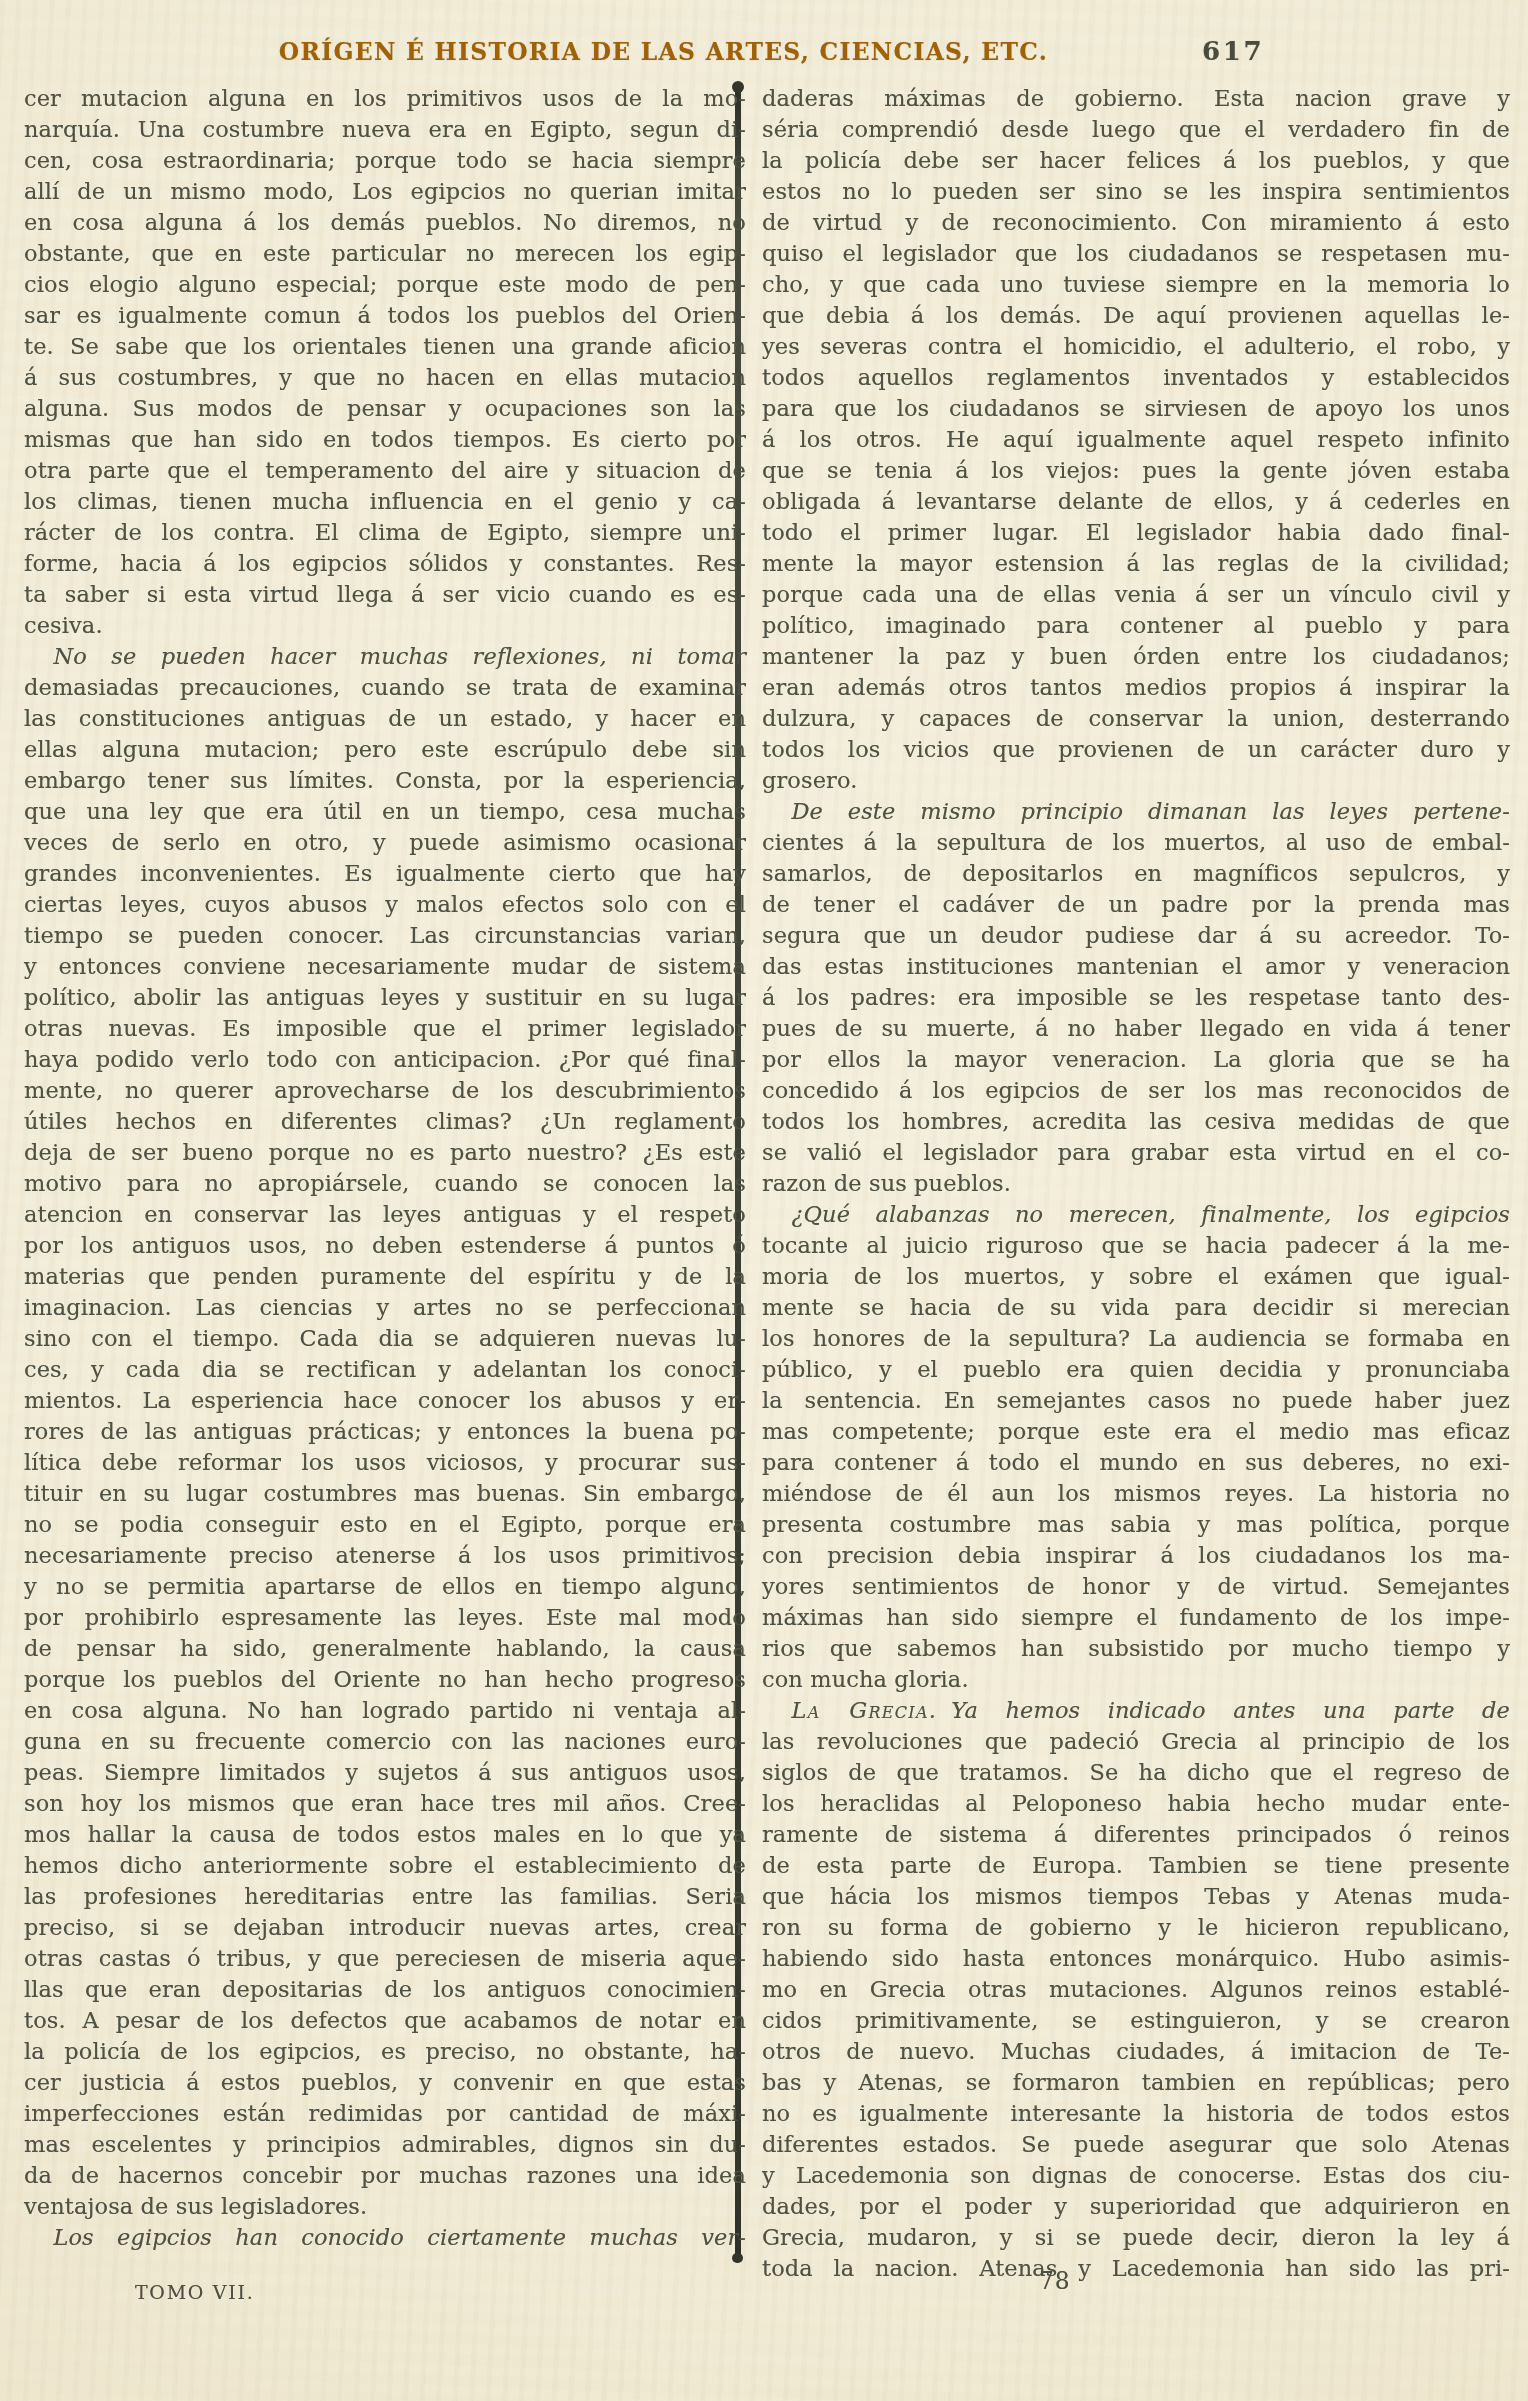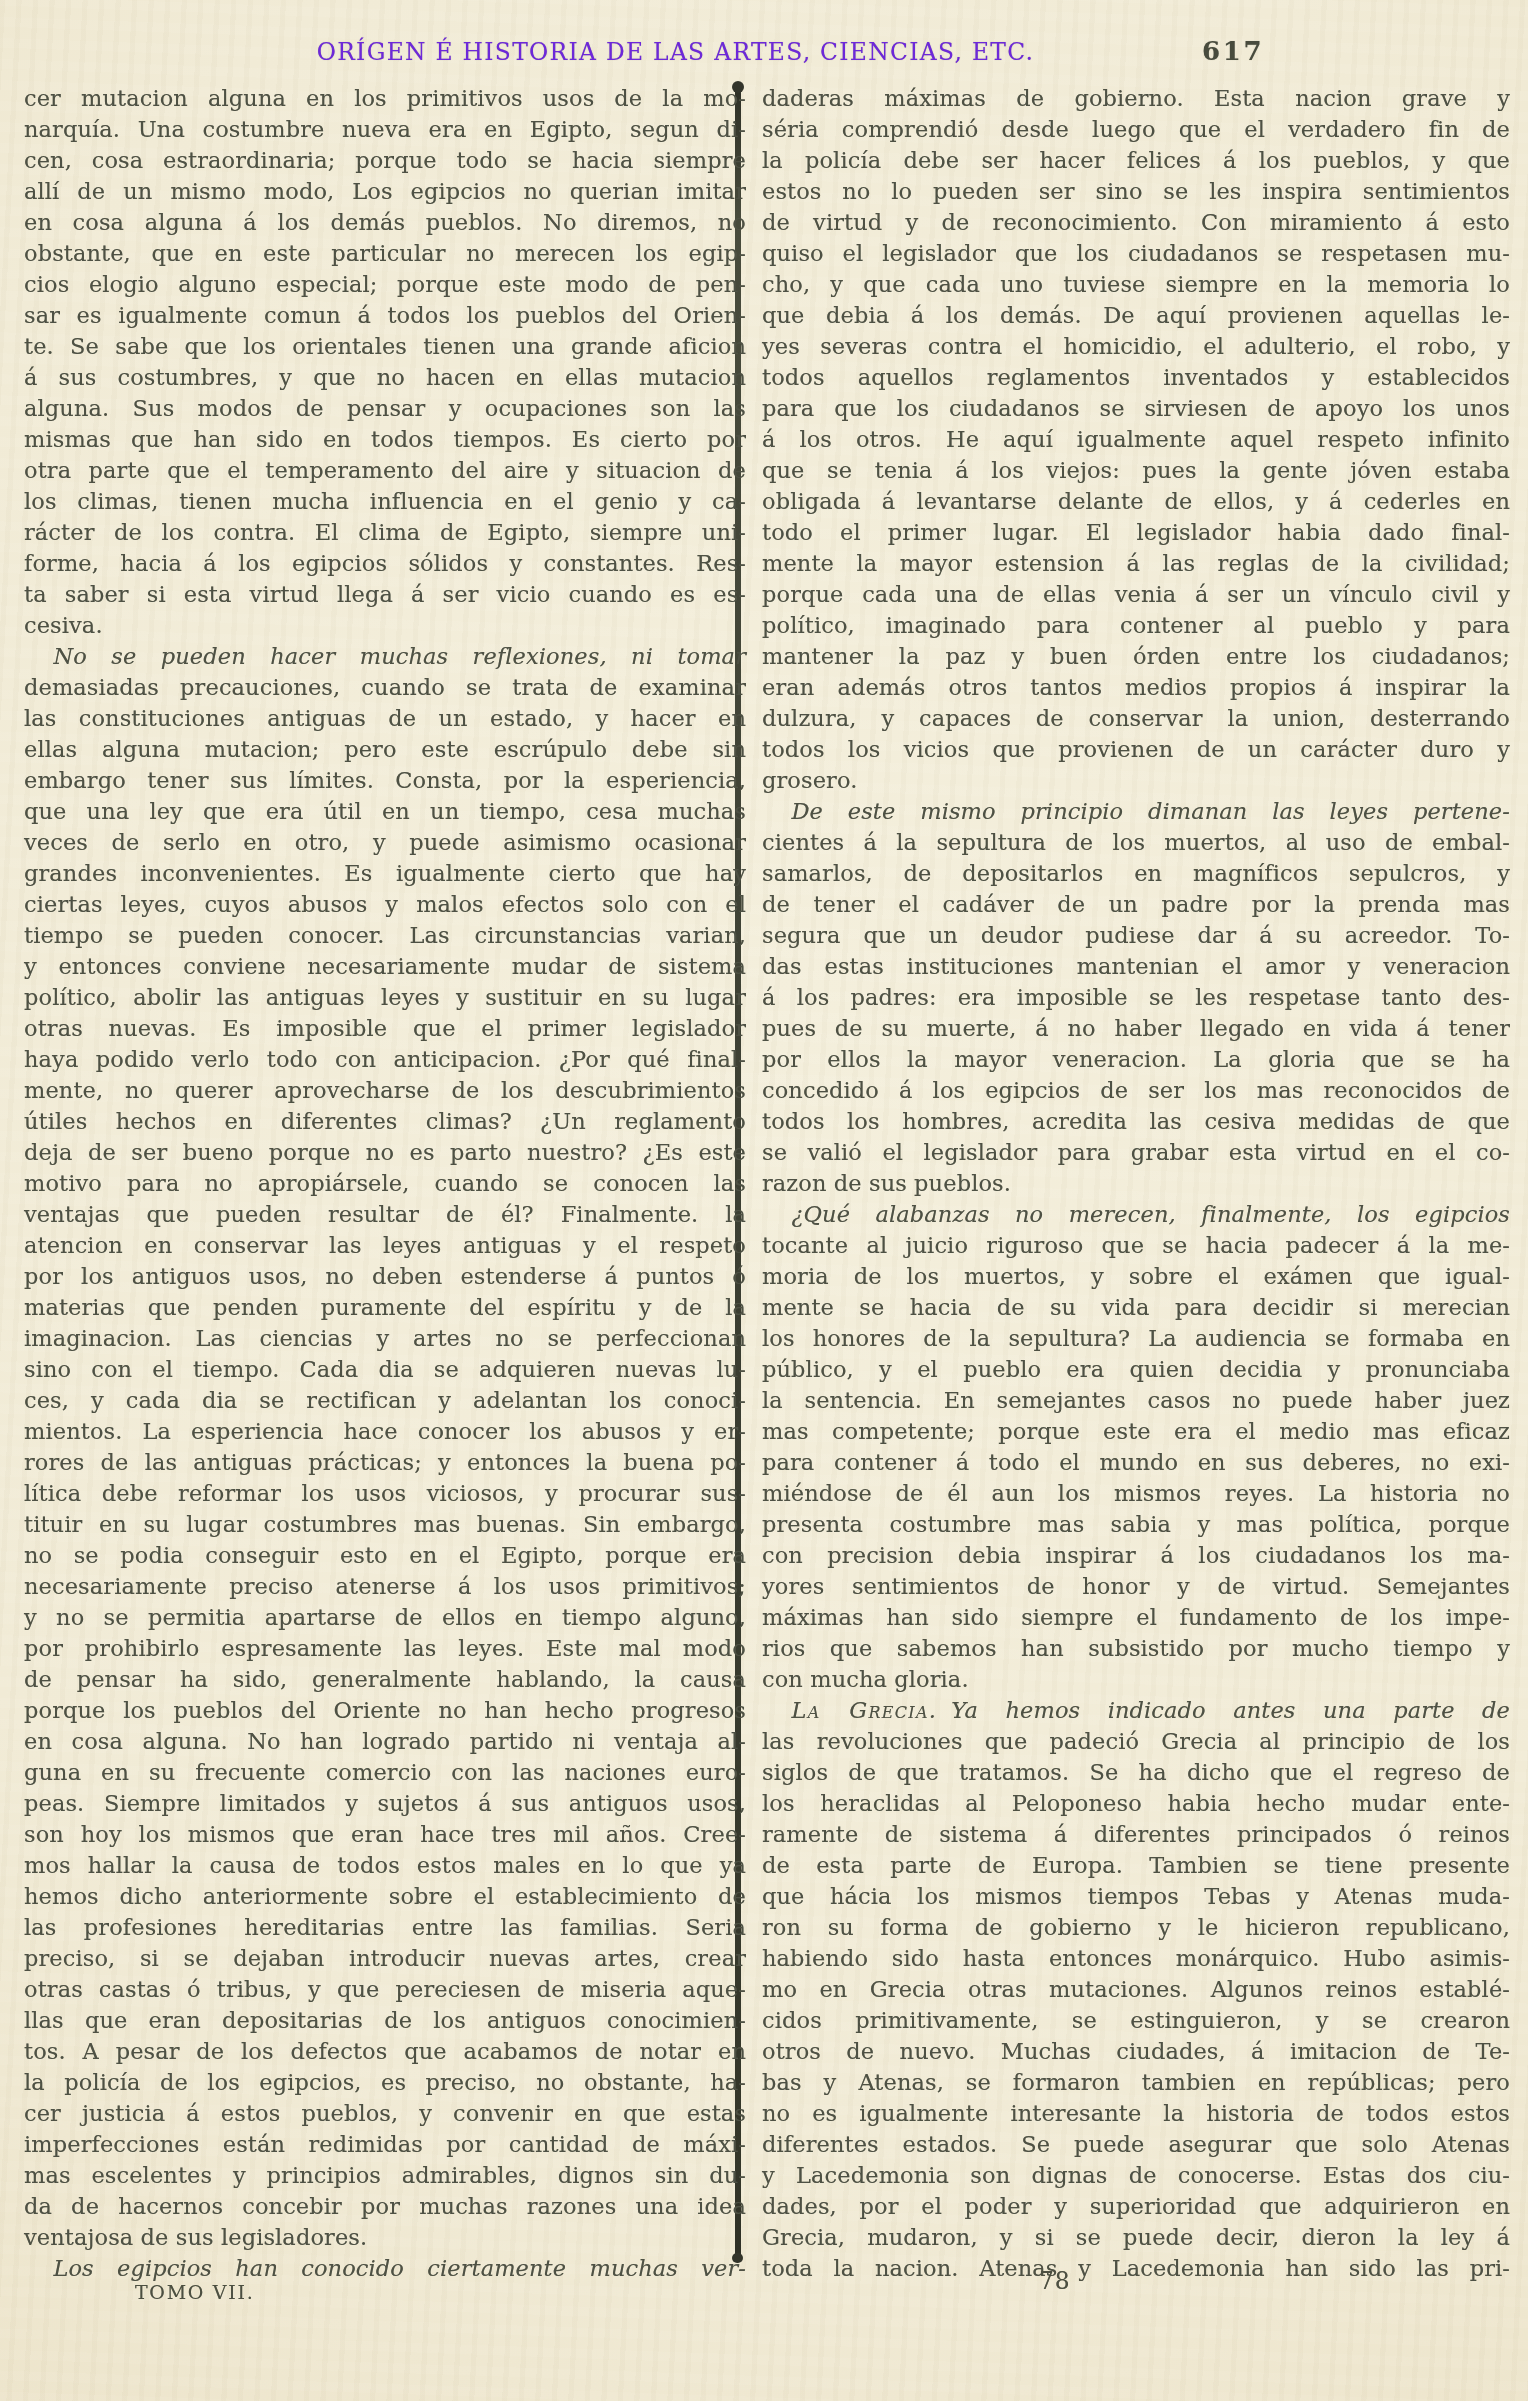--- a/index.html
+++ b/index.html
@@ -15,22 +15,22 @@
     font-family:"DejaVu Serif","Liberation Serif",serif;
     color:var(--ink);
   }
   body::before{ 
     content:"";position:absolute;inset:0;pointer-events:none;
     background:
       repeating-linear-gradient(93deg, rgba(130,110,60,.03) 0 5.2px, rgba(0,0,0,0) 5.2px 16.5px),
       repeating-linear-gradient(2deg, rgba(255,255,252,.05) 0 9.5px, rgba(0,0,0,0) 9.5px 21px);
   }
   .header-title{
-    position:absolute;top:38px;left:12px;width:1327px;text-align:center;
-    font-size:23.4px;font-weight:normal;letter-spacing:1.3px;color:#6d28d9;
+    position:absolute;top:38px;left:0;width:1327px;text-align:center;
+    font-size:23.4px;font-weight:bold;letter-spacing:1.3px;color:#a16207;
     text-shadow:0 0 0.9px rgba(72,75,61,.35);
   }
   .page-number{
     position:absolute;top:36px;left:1202px;font-size:26px;font-weight:bold;
     letter-spacing:2.6px;color:#484b3d;text-shadow:0 0 0.9px rgba(72,75,61,.35);
   }
   .column{
     position:absolute;top:83px;font-size:22.5px;line-height:31px;
     text-shadow:0 0 0.6px rgba(78,81,68,.45);
     letter-spacing:0.1px;
@@ -109,21 +109,20 @@
       <div class="ln">ciertas leyes, cuyos abusos y malos efectos solo con el</div>
       <div class="ln">tiempo se pueden conocer. Las circunstancias varian,</div>
       <div class="ln">y entonces conviene necesariamente mudar de sistema</div>
       <div class="ln">político, abolir las antiguas leyes y sustituir en su lugar</div>
       <div class="ln">otras nuevas. Es imposible que el primer legislador</div>
       <div class="ln">haya podido verlo todo con anticipacion. ¿Por qué final-</div>
       <div class="ln">mente, no querer aprovecharse de los descubrimientos</div>
       <div class="ln">útiles hechos en diferentes climas? ¿Un reglamento</div>
       <div class="ln">deja de ser bueno porque no es parto nuestro? ¿Es este</div>
       <div class="ln">motivo para no apropiársele, cuando se conocen las</div>
-      <div class="ln">ventajas que pueden resultar de él? Finalmente. la</div>
       <div class="ln">atencion en conservar las leyes antiguas y el respeto</div>
       <div class="ln">por los antiguos usos, no deben estenderse á puntos ó</div>
       <div class="ln">materias que penden puramente del espíritu y de la</div>
       <div class="ln">imaginacion. Las ciencias y artes no se perfeccionan</div>
       <div class="ln">sino con el tiempo. Cada dia se adquieren nuevas lu-</div>
       <div class="ln">ces, y cada dia se rectifican y adelantan los conoci-</div>
       <div class="ln">mientos. La esperiencia hace conocer los abusos y er-</div>
       <div class="ln">rores de las antiguas prácticas; y entonces la buena po-</div>
       <div class="ln">lítica debe reformar los usos viciosos, y procurar sus-</div>
       <div class="ln">tituir en su lugar costumbres mas buenas. Sin embargo,</div>

